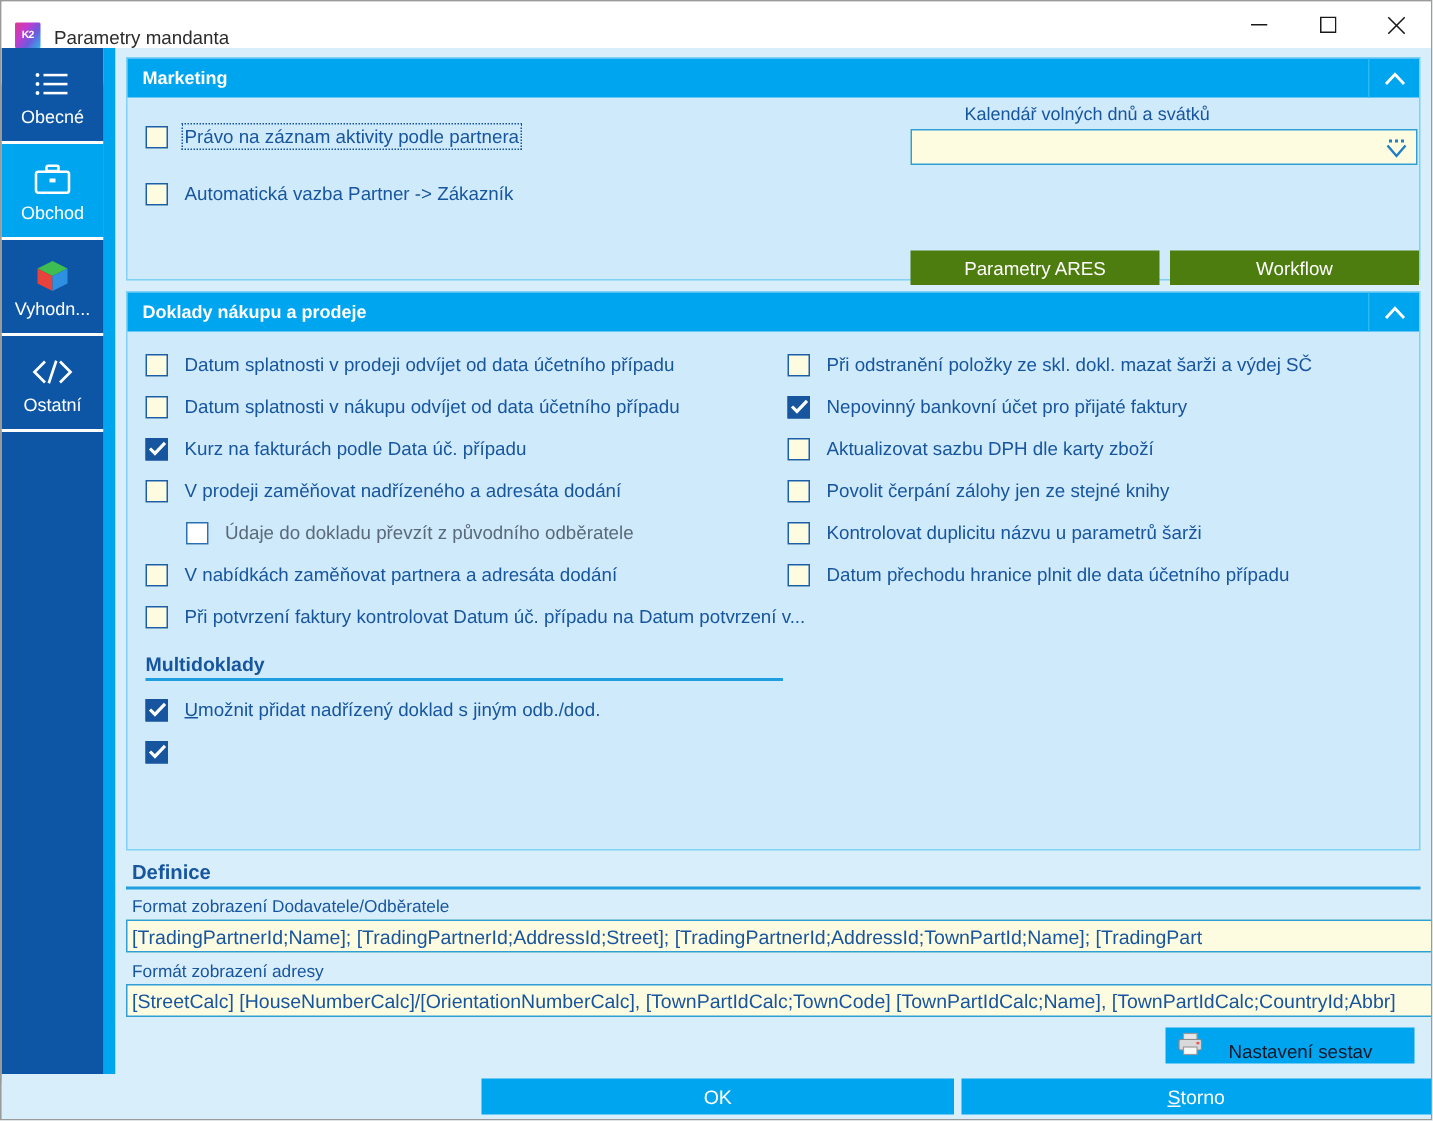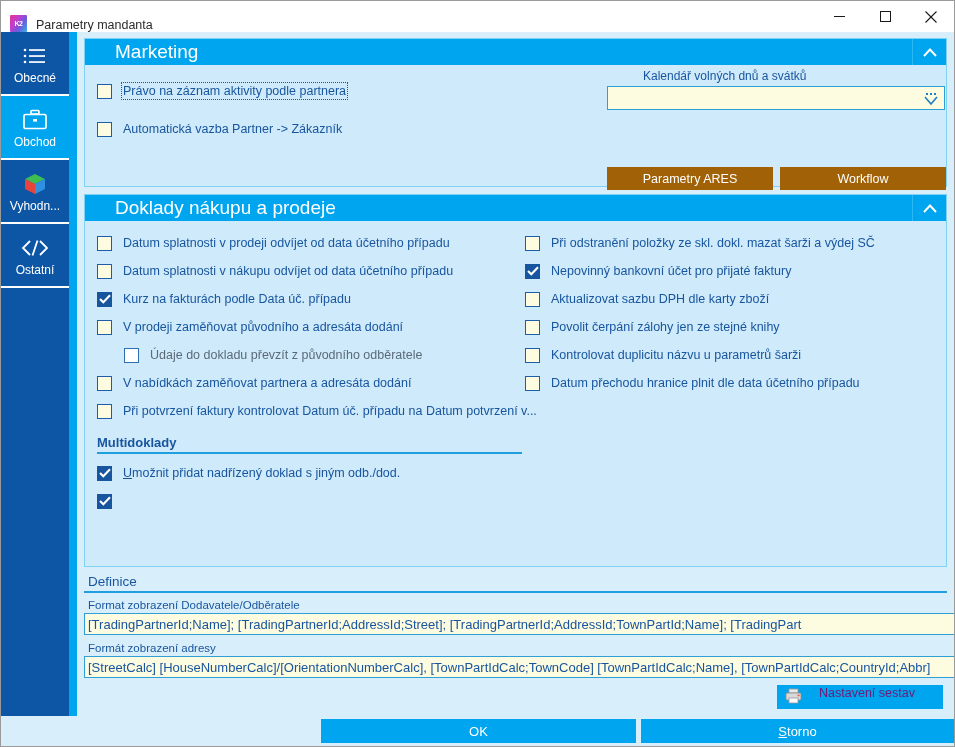--- a/index.html
+++ b/index.html
@@ -99,21 +99,21 @@
     margin-bottom: 7px;
   }
   .panel-head {
     height: 26px;
     background: #00a5ef;
     display: flex; align-items: center;
     padding-left: 10px;
     position: relative;
   }
   .panel-head .ptitle {
-    color: #ffffff; font-size: 19px; font-weight: normal; margin-left: 20px;
+    color: #ffffff; font-size: 12px; font-weight: bold;
   }
   .panel-chev {
     position: absolute; right: 0; top: 0;
     width: 34px; height: 26px;
     display: flex; align-items: center; justify-content: center;
     border-left: 1px solid #2ab8f5;
   }
 
   
   .cbrow {
@@ -166,21 +166,21 @@
     position: absolute; right: 4px; top: 3px;
     width: 18px; height: 18px;
     display: flex; align-items: center; justify-content: center;
   }
   .mk-btns {
     position: absolute; left: 522px; top: 102px;
     display: flex; gap: 7px;
   }
   .bluebtn {
     width: 166px; height: 23px;
-    background: #a16207;
+    background: #4d7c0f;
     border: none;
     color: #ffffff; font-size: 12.5px;
     font-family: "Liberation Sans", sans-serif;
     display: flex; align-items: center; justify-content: center;
     cursor: pointer;
   }
 
   
   .dk-body { height: 345px; position: relative; padding: 8px 0 0 0; }
   .dk-left { position: absolute; left: 12px; top: 8px; width: 440px; }
@@ -202,21 +202,21 @@
     margin-bottom: 0;
   }
   .df-head {
     display: flex; align-items: flex-end;
     padding-left: 4px;
     border-bottom: 2px solid #1f9fe0;
     padding-bottom: 2px;
     margin-bottom: 6px;
   }
   .df-head .ptitle {
-    color: #17559e; font-size: 13.5px; font-weight: normal;
+    color: #17559e; font-size: 13.5px; font-weight: bold;
   }
   .df-lbl {
     font-size: 11.5px; color: #17559e;
     margin: 0 0 2px 4px;
   }
   .df-input {
     width: 933px; height: 22px;
     background: #fdfbe0;
     border: 1px solid #2f9fd6;
     font-size: 13px; color: #17559e;
@@ -226,23 +226,23 @@
     white-space: nowrap; overflow: hidden;
     margin-bottom: 7px;
   }
   .settings-row {
     display: flex; justify-content: flex-end;
     padding-right: 4px; margin-top: 3px;
   }
   .settingsbtn {
     width: 166px; height: 24px;
     background: #00a5ef; border: none;
-    color: #701a75; font-size: 12.5px;
-    font-family: "Liberation Sans", sans-serif;
-    display: flex; align-items: flex-start;
+    color: #0f172a; font-size: 12.5px;
+    font-family: "Liberation Sans", sans-serif;
+    display: flex; align-items: flex-end;
     cursor: pointer;
     position: relative;
   }
   .settingsbtn .pico {
     position: absolute; left: 8px; top: 3px;
     width: 17px; height: 16px;
   }
   .settingsbtn .slbl {
     width: 100%; text-align: center; padding-left: 14px;
   }
@@ -434,21 +434,21 @@
               <div class="cbox checked">
                 <svg width="12" height="10" viewBox="0 0 12 10">
                     <polyline points="1,5 4.3,8.3 11,1.3" fill="none" stroke="#fff" stroke-width="2.1"></polyline>
                   </svg>
               </div>
               <div class="cblabel">Kurz na fakturách podle Data úč. případu</div>
             </div>
 
             <div class="cbrow">
               <div class="cbox"></div>
-              <div class="cblabel">V prodeji zaměňovat původního a adresáta dodání</div>
+              <div class="cblabel">V prodeji zaměňovat nadřízeného a adresáta dodání</div>
             </div>
 
             <div class="cbrow indent">
               <div class="cbox disabled"></div>
               <div class="cblabel gray">Údaje do dokladu převzít z původního odběratele</div>
             </div>
 
             <div class="cbrow">
               <div class="cbox"></div>
               <div class="cblabel">V nabídkách zaměňovat partnera a adresáta dodání</div>

